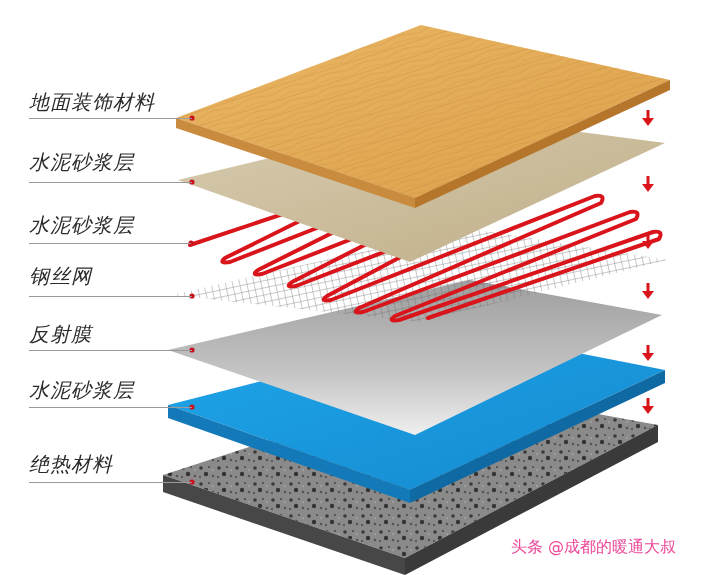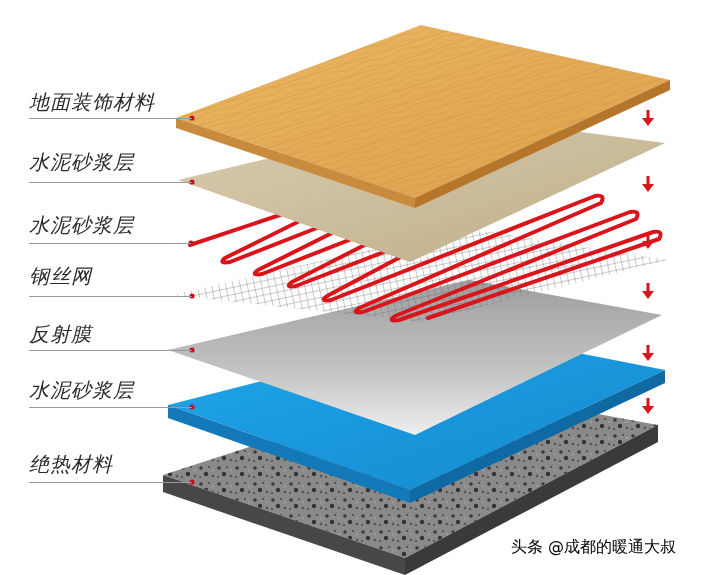--- a/index.html
+++ b/index.html
@@ -1,20 +1,20 @@
 <!DOCTYPE html>
 <html><head>
 <meta charset="utf-8">
 <style>
   html,body{margin:0;padding:0;background:#ffffff;}
   body{width:711px;height:575px;position:relative;overflow:hidden;font-family:"DejaVu Sans","Liberation Sans",sans-serif;}
   #diagram{position:absolute;left:0;top:0;width:711px;height:575px;}
   .label{position:absolute;left:29px;font-size:20px;color:#2b2b2b;letter-spacing:1px;white-space:nowrap;line-height:24px;font-style:italic;}
   .leader{position:absolute;left:29px;height:1px;background:#9a9a9a;}
-  .watermark{position:absolute;left:511px;top:537px;font-size:16px;color:#000000;white-space:nowrap;text-shadow:0 0 1px #fff,0 0 2px #fff;}
+  .watermark{position:absolute;left:511px;top:537px;font-size:16px;color:#ec4899;white-space:nowrap;text-shadow:0 0 1px #fff,0 0 2px #fff;}
 </style>
 </head>
 <body>
 
 <svg id="diagram" viewBox="0 0 711 575" xmlns="http://www.w3.org/2000/svg">
   <defs>
     <linearGradient id="woodTop" x1="0" y1="0" x2="1" y2="1">
       <stop offset="0" stop-color="#eab765"></stop>
       <stop offset="1" stop-color="#dda04a"></stop>
     </linearGradient>

